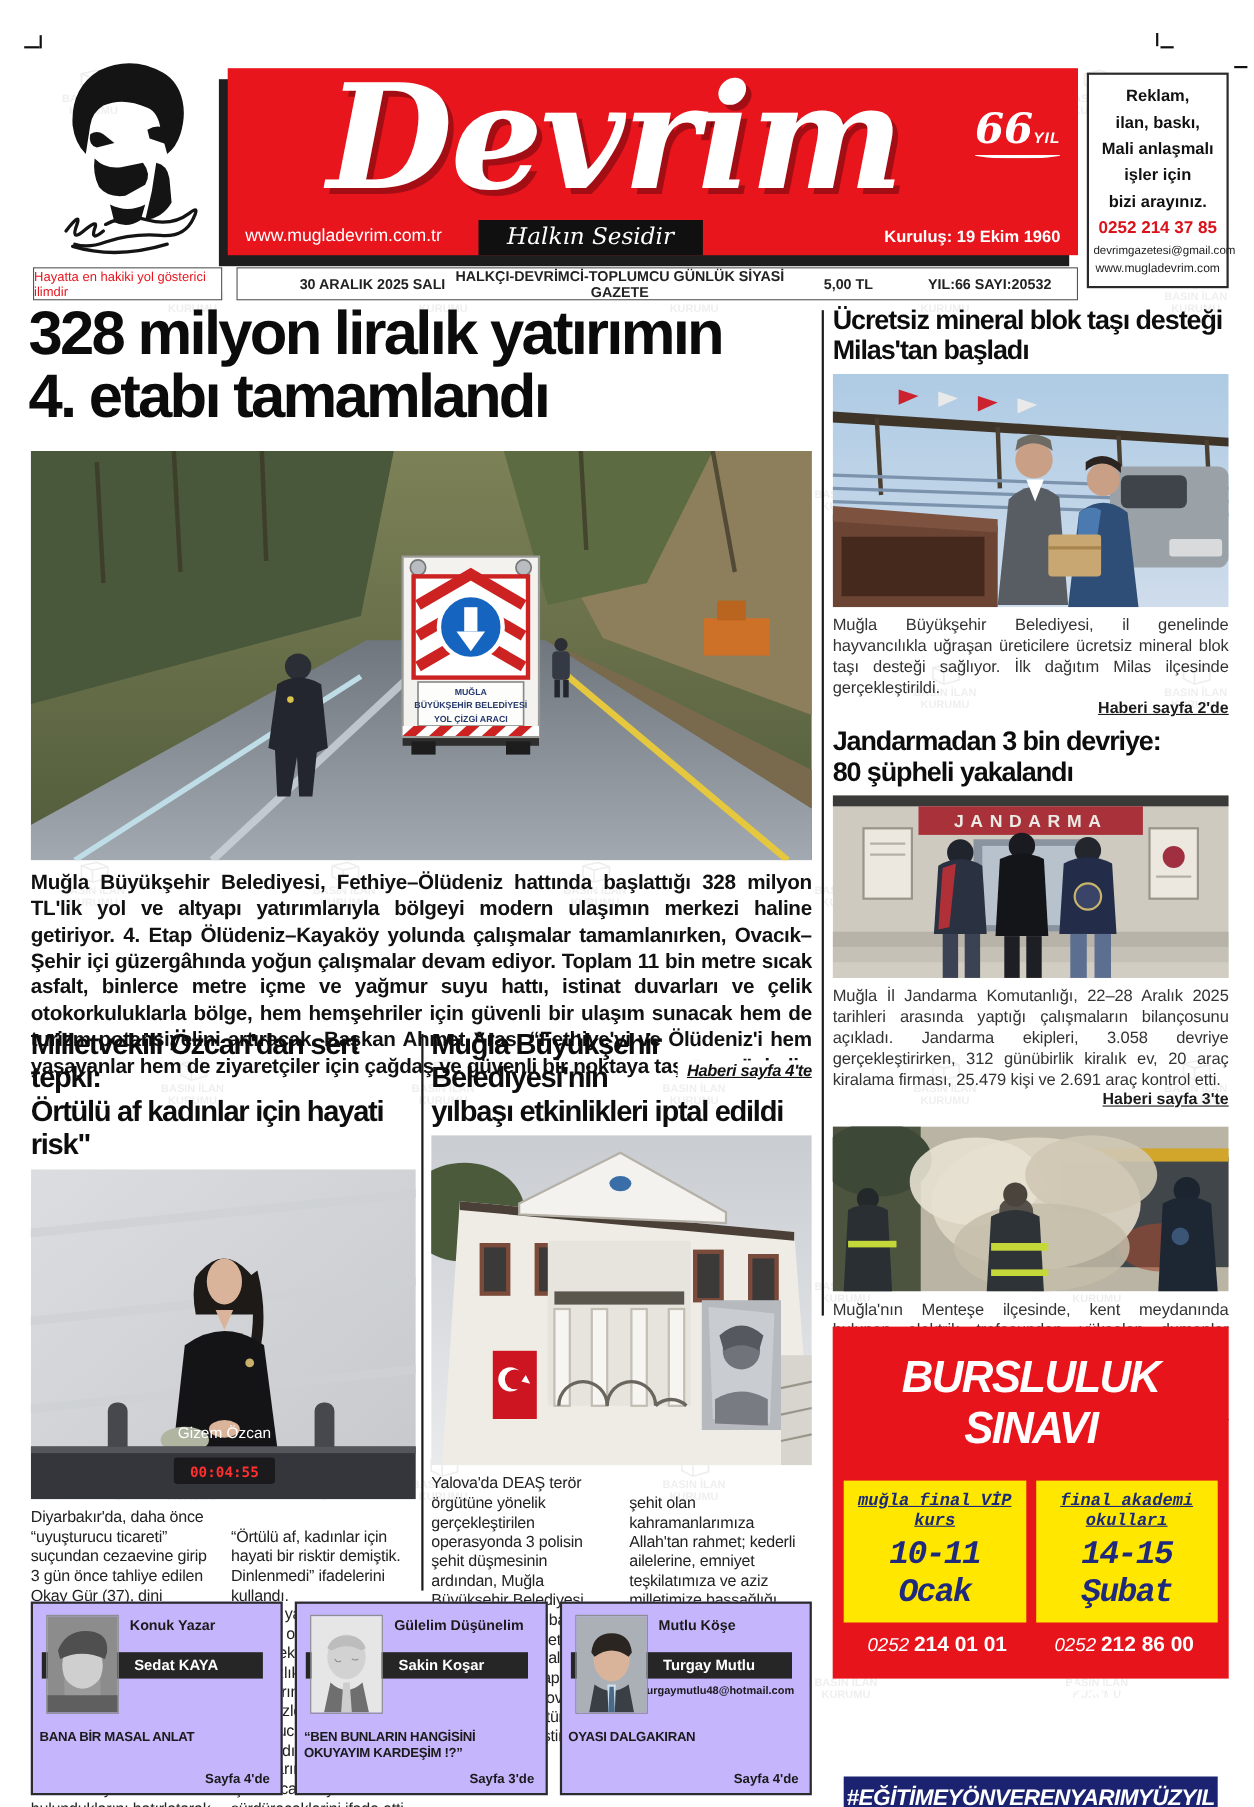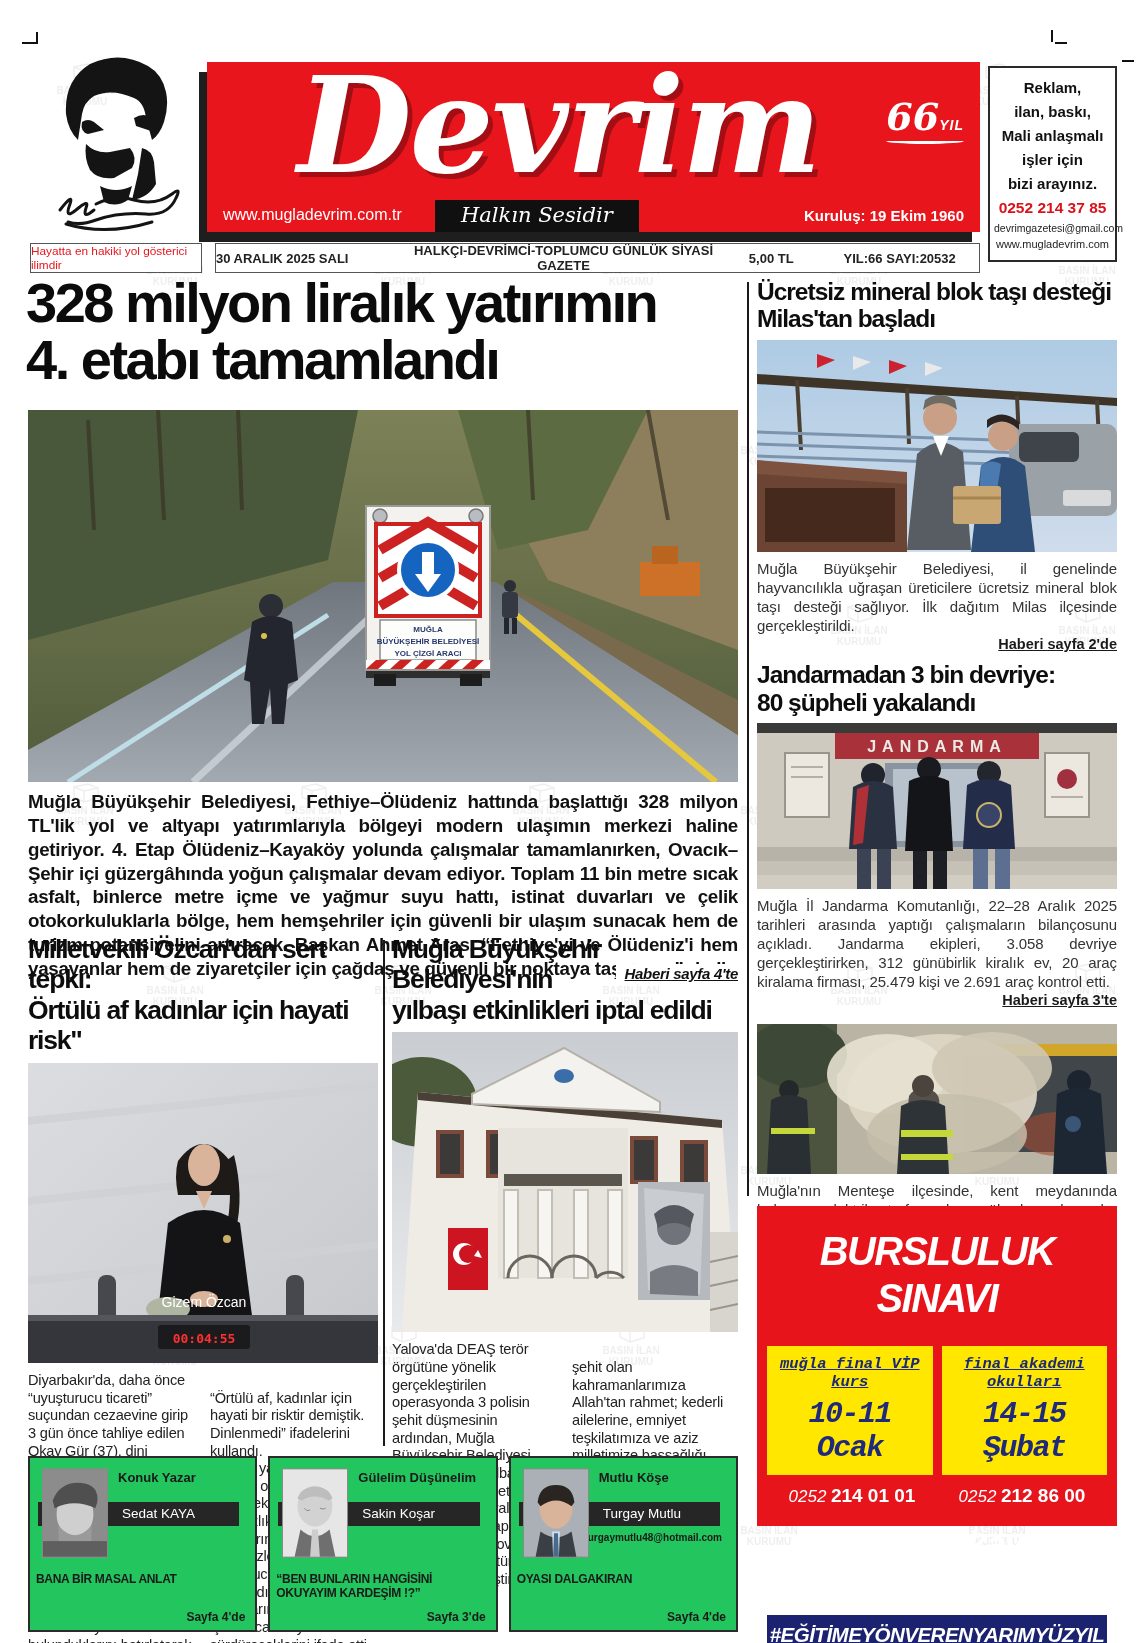--- a/index.html
+++ b/index.html
@@ -31,21 +31,21 @@
   #masthead .founded{position:absolute;right:16px;bottom:8px;color:#fff;font-weight:bold;font-size:15px;}
   #contact-box{left:988px;top:66px;width:129px;height:196px;border:2px solid #2a2a2a;padding:8px 4px;text-align:center;z-index:2;background:#fff;}
   #contact-box .ln{font-weight:bold;font-size:15px;line-height:1.6;color:#111;}
   #contact-box .phone{color:#d8131b;font-weight:bold;font-size:15.5px;line-height:1.6;}
   #contact-box .mail{font-size:10.5px;line-height:1.5;color:#222;}
   #contact-box .web{font-size:11px;line-height:1.4;color:#222;}
   #motto-box{left:30px;top:243px;width:172px;height:30px;border:1.5px solid #555;color:#e8151d;
     font-size:11.8px;display:flex;align-items:center;justify-content:center;z-index:2;background:#fff;}
   #date-bar{left:215px;top:243px;width:765px;height:30px;border:1.5px solid #555;display:flex;align-items:center;
     font-weight:bold;font-size:13px;color:#222;z-index:2;background:#fff;}
-  #date-bar .d{flex:1.25;text-align:left;}
+  #date-bar .d{flex:1.25;text-align:right;}
   #date-bar .t{flex:2.1;text-align:center;}
   #date-bar .p{flex:.65;text-align:center;}
   #date-bar .i{flex:1.05;text-align:center;}
   
   #main-headline{left:26px;top:274px;width:714px;font-size:56px;font-weight:900;line-height:1.02;
     letter-spacing:-2.5px;color:#0b0b0b;white-space:pre-line;z-index:2;}
   #main-photo{left:28px;top:410px;width:710px;height:372px;z-index:2;}
   #lead-par{left:28px;top:790px;width:710px;font-size:18.8px;font-weight:bold;text-align:justify;
     line-height:1.27;letter-spacing:-0.3px;color:#111;z-index:2;}
   #lead-par .ref{position:absolute;right:0;bottom:-2px;font-style:italic;font-size:15px;text-decoration:underline;background:#fff;padding-left:8px;}
@@ -76,24 +76,24 @@
   #ad .phones div{flex:1;text-align:center;}
   #ad .phones .pre{font-style:italic;font-size:17px;}
   #ad .phones .num{font-weight:900;font-size:19px;}
   #ad .promo{text-align:center;font-style:italic;font-weight:900;font-size:35px;line-height:1.07;letter-spacing:-1px;margin-top:18px;white-space:pre-line;}
   #ad .hash{background:#1b2370;margin-top:15px;padding:8px 0;text-align:center;font-style:italic;font-weight:900;font-size:20.5px;letter-spacing:-0.5px;}
   #ad .adfoot{display:flex;align-items:center;gap:7px;margin-top:12px;}
   #ad .qrnote{width:66px;font-size:11px;font-weight:900;line-height:1.15;}
   #ad .adsite{flex:1;text-align:center;font-style:italic;font-weight:900;font-size:19px;}
   
   #columnists{left:28px;top:1456px;width:710px;display:flex;gap:11px;z-index:2;}
-  .colbox{flex:1;height:176px;border:2px solid #2b2b2b;position:relative;background:#22c55e;}
+  .colbox{flex:1;height:176px;border:2px solid #2b2b2b;position:relative;background:#c4b5fd;}
   .colbox .kicker{position:absolute;left:88px;top:12px;font-weight:bold;font-size:13px;}
   .colbox .bar{position:absolute;left:8px;right:16px;top:44px;height:24px;background:#262626;color:#fff;
-    font-weight:normal;font-size:13.5px;line-height:24px;padding-left:84px;z-index:1;}
+    font-weight:bold;font-size:13.5px;line-height:24px;padding-left:84px;z-index:1;}
   .colbox .cphoto{position:absolute;left:12px;top:10px;width:66px;height:90px;border:1px solid #8a8a8a;z-index:2;}
   .colbox .cmail{position:absolute;right:14px;top:74px;font-weight:bold;font-size:10px;}
   .colbox .ctitle{position:absolute;left:6px;right:6px;top:114px;text-align:left;font-weight:900;font-size:12px;line-height:1.2;letter-spacing:-0.3px;white-space:pre-line;}
   .colbox .cpage{position:absolute;right:10px;bottom:6px;font-weight:bold;font-size:12px;}
 </style>
 </head>
 <body>
 
 <div id="wm-layer" data-interactable="false">
     <div class="wm" data-interactable="false" style="left: 40px; top: 58px;">

